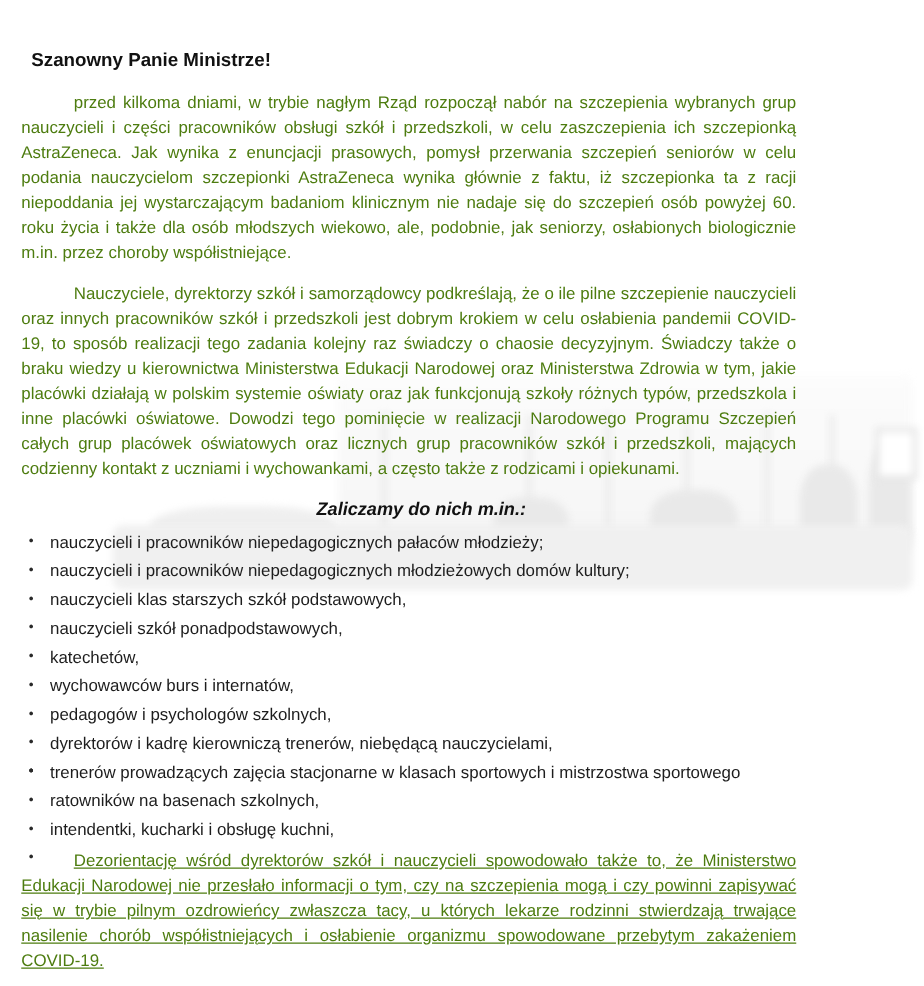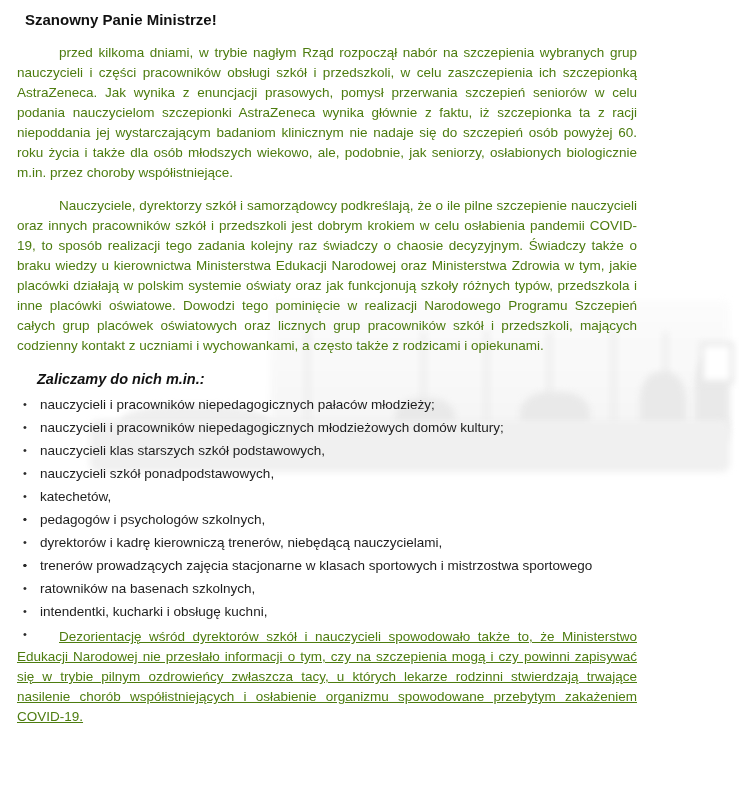--- a/index.html
+++ b/index.html
@@ -50,20 +50,21 @@
   .wm-b5 { left: 120px; top: 405px; width: 150px; height: 40px; background:#efefef; }
   .wm-box { left: 700px; top: 342px; width: 26px; height: 34px;
             background: #ffffff; border: 4px solid #e8e8e8; }
   
   .page {
     position: relative;
     z-index: 1;
     padding: 6px 18px 0 17px;
     box-sizing: border-box;
     width: 655px;
+    margin-top: 29px;
   }
   .salutation {
     font-size: 15px;
     font-weight: bold;
     color: #111111;
     margin: 4px 0 0 8px;
     line-height: 20px;
   }
   .para {
     font-size: 13.5px;
@@ -73,20 +74,21 @@
     margin: 13px 0 0 0;
     color: #4d7c0f;
   }
   .list-heading {
     font-size: 14.5px;
     font-weight: bold;
     font-style: italic;
     color: #111111;
     margin: 13px 0 0 20px;
     line-height: 20px;
+    text-align: center;
   }
   ul.bullets {
     list-style: none;
     margin: 6px 0 0 0;
     padding: 0;
   }
   ul.bullets li {
     position: relative;
     font-size: 13.5px;
     line-height: 20px;
@@ -152,20 +154,21 @@
     <li>
       <span class="bullet">•</span>
       <span>nauczycieli szkół ponadpodstawowych,</span>
     </li>
     <li>
       <span class="bullet">•</span>
       <span>katechetów,</span>
     </li>
     <li>
       <span class="bullet">•</span>
+      <span>wychowawców burs i internatów,</span>
     </li>
     <li>
       <span class="bullet">•</span>
       <span>pedagogów i psychologów szkolnych,</span>
     </li>
     <li>
       <span class="bullet">•</span>
       <span>dyrektorów i kadrę kierowniczą trenerów, niebędącą nauczycielami,</span>
     </li>
     <li>

